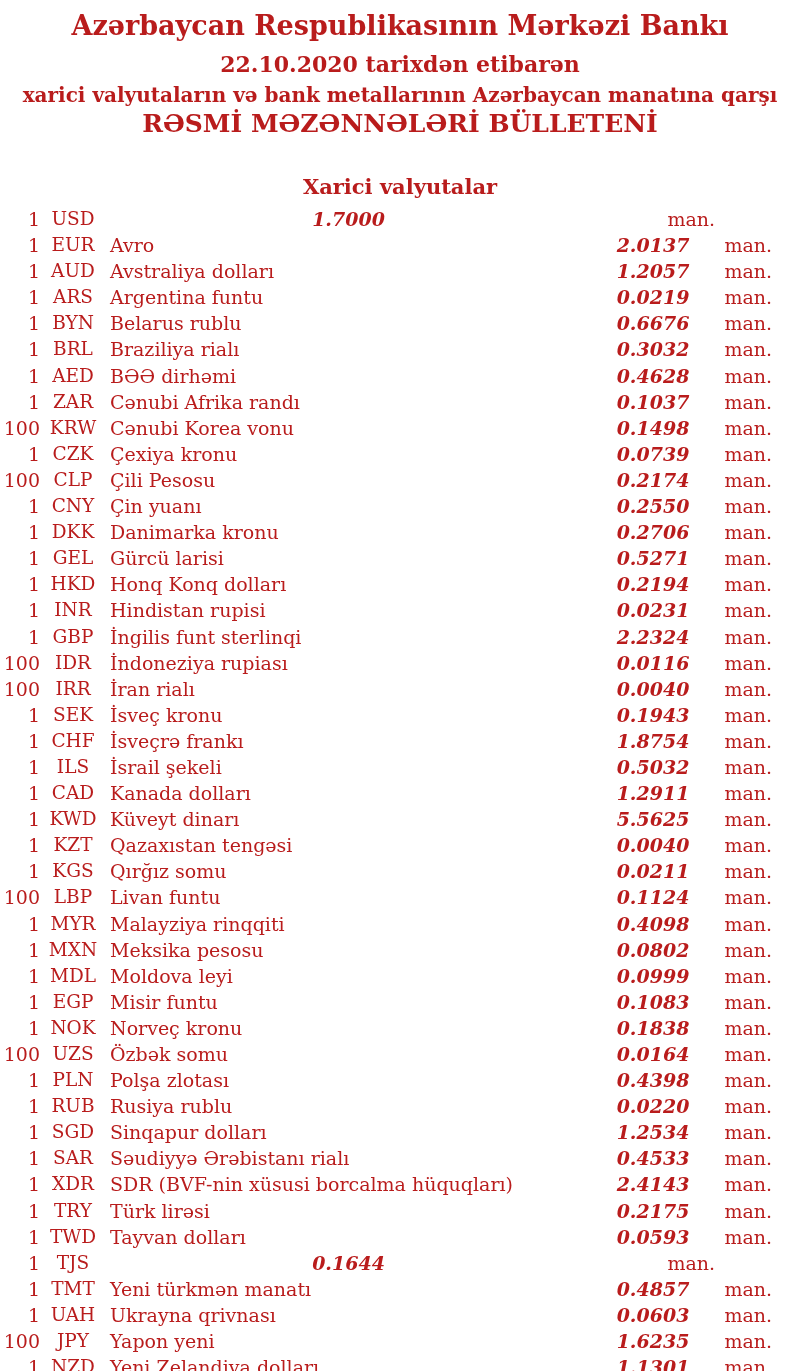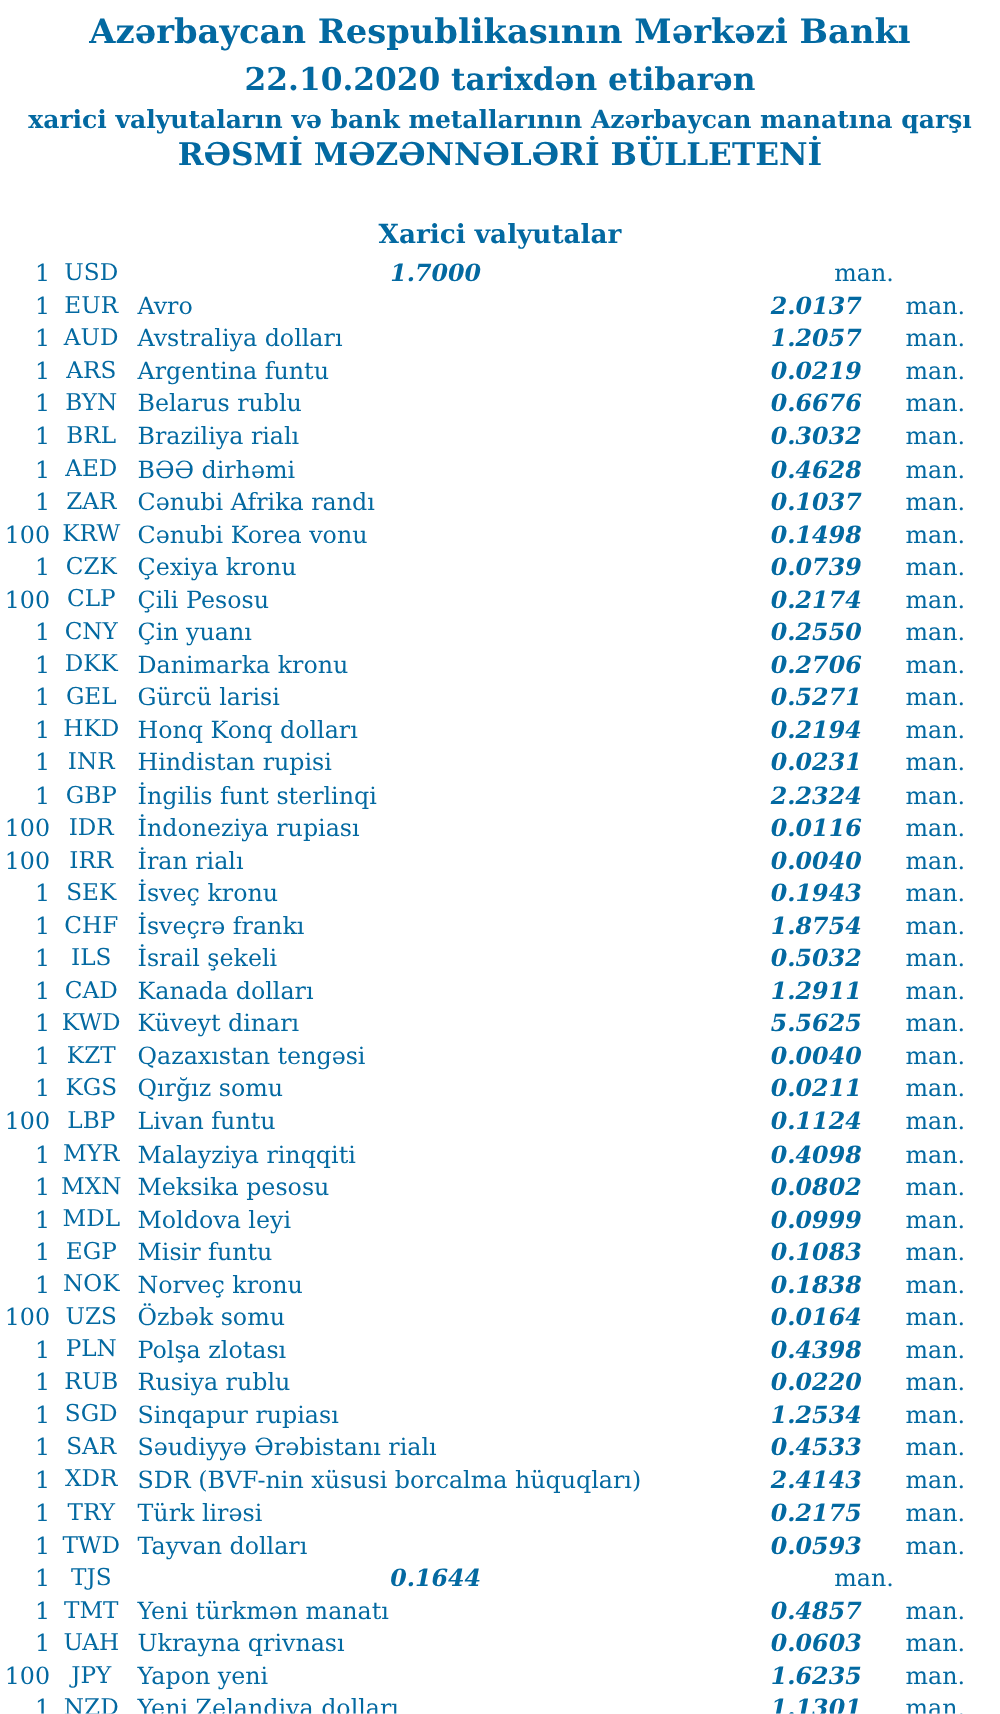--- a/index.html
+++ b/index.html
@@ -6,38 +6,38 @@
     margin: 0;
     padding: 0;
     background: #ffffff;
   }
   .page {
     position: relative;
     width: 800px;
     height: 1371px;
     margin: 0 auto;
     background: #ffffff;
-    color: #0369a1;
+    color: #b91c1c;
     font-family: "DejaVu Serif", "Liberation Serif", serif;
     overflow: hidden;
   }
   .hdr {
     text-align: center;
     font-weight: bold;
   }
   .hdr-title {
     margin: 0;
     padding-top: 8px;
     font-size: 27px;
     line-height: 36px;
     font-weight: bold;
   }
   .hdr-date {
     margin-top: 8px;
-    font-size: 25px;
+    font-size: 22px;
     line-height: 24px;
   }
   .hdr-sub {
     margin-top: 6px;
     font-size: 20px;
     line-height: 26px;
   }
   .hdr-bulletin {
     margin-top: 3px;
     font-size: 25px;
@@ -337,21 +337,21 @@
       <div class="row">
       <span class="c-qty">1</span>
       <span class="c-code">RUB</span>
       <span class="c-name">Rusiya rublu</span>
       <span class="c-rate">0.0220</span>
       <span class="c-unit">man.</span>
     </div>
       <div class="row">
       <span class="c-qty">1</span>
       <span class="c-code">SGD</span>
-      <span class="c-name">Sinqapur rupiası</span>
+      <span class="c-name">Sinqapur dolları</span>
       <span class="c-rate">1.2534</span>
       <span class="c-unit">man.</span>
     </div>
       <div class="row">
       <span class="c-qty">1</span>
       <span class="c-code">SAR</span>
       <span class="c-name">Səudiyyə Ərəbistanı rialı</span>
       <span class="c-rate">0.4533</span>
       <span class="c-unit">man.</span>
     </div>

